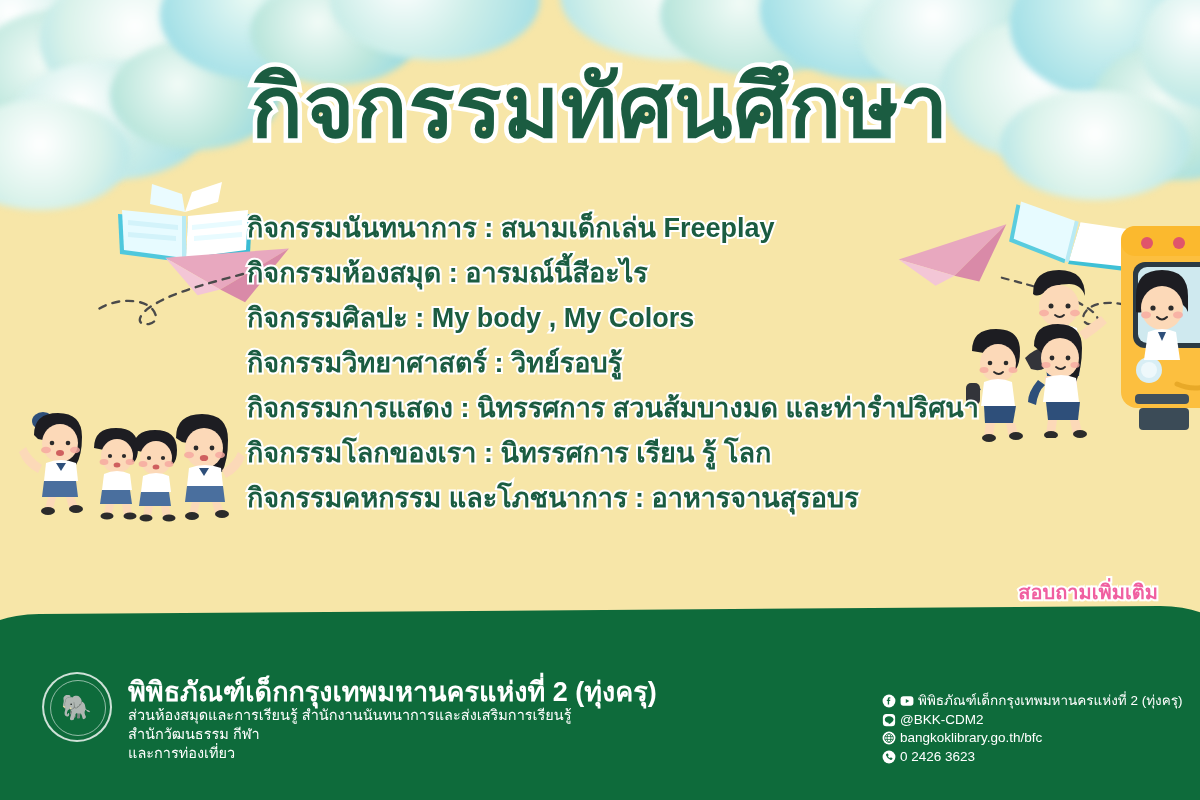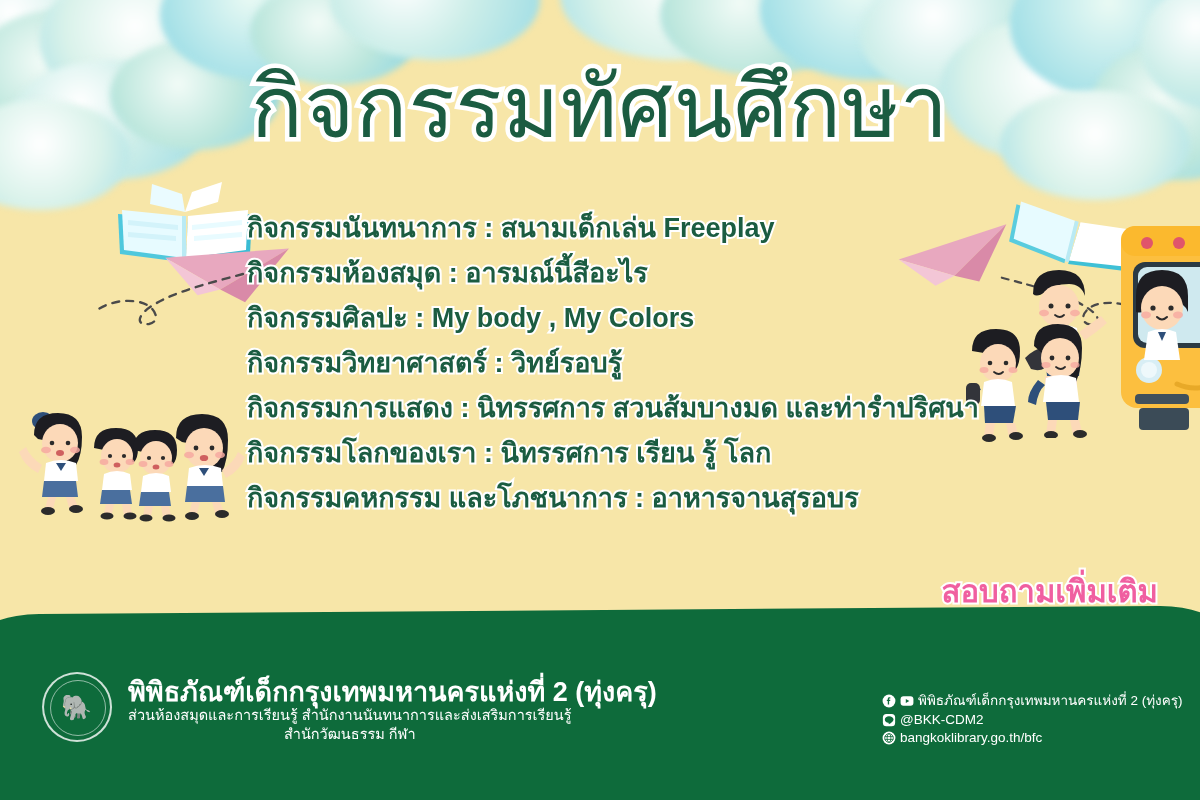--- a/index.html
+++ b/index.html
@@ -32,21 +32,21 @@
   .c-c { background: radial-gradient(circle at 50% 40%, #ffffff 0%, #d9f2ea 55%, #a7e0e6 100%); }
   .c-d { background: radial-gradient(circle at 45% 35%, #eafaf4 0%, #a9e2e8 60%, #79cfe2 100%); }
 
   
   .title {
     position: absolute;
     left: 0; top: 58px;
     width: 1200px;
     text-align: center;
     font-size: 86px;
-    font-weight: normal;
+    font-weight: bold;
     letter-spacing: 1px;
     color: #1b5c41;
     line-height: 1.15;
     -webkit-text-stroke: 9px #ffffff;
     paint-order: stroke fill;
     white-space: nowrap;
   }
 
   
   .list {
@@ -68,21 +68,21 @@
   
   .contact-block {
     position: absolute;
     right: 42px; top: 572px;
     text-align: right;
     color: #f05fa0;
     font-weight: bold;
     -webkit-text-stroke: 4px #ffffff;
     paint-order: stroke fill;
   }
-  .contact-ask { font-size: 31px; line-height: 40px; margin-left: 8px; }
+  .contact-ask { font-size: 20px; line-height: 40px; margin-left: 8px; }
   .contact-tel { font-size: 34px; line-height: 44px; letter-spacing: 1px; }
 
   
   .footer {
     position: absolute;
     left: -20px; bottom: -10px;
     width: 1240px; height: 200px;
     background: #0e6b3b;
     border-top-left-radius: 60px 24px;
     border-top-right-radius: 60px 24px;
@@ -120,21 +120,21 @@
     left: 128px; top: 50px;
     font-size: 27px; font-weight: bold;
     color: #ffffff; white-space: nowrap;
   }
   .org-sub {
     position: absolute;
     left: 128px; top: 86px;
     font-size: 14.5px; line-height: 19px;
     color: #ffffff;
   }
-  .org-sub div { white-space: nowrap; text-align: center; }
+  .org-sub div { white-space: nowrap; }
 
   .social {
     position: absolute;
     left: 882px; top: 692px;
     color: #ffffff;
   }
   .social-row {
     display: flex;
     align-items: center;
     height: 18.6px;
@@ -430,20 +430,21 @@
 
   <div class="footer">
     <div class="footer-inner">
       <div class="seal">
         <span class="seal-elephant">🐘</span>
       </div>
       <div class="org-title">พิพิธภัณฑ์เด็กกรุงเทพมหานครแห่งที่ 2 (ทุ่งครุ)</div>
       <div class="org-sub">
         <div>ส่วนห้องสมุดและการเรียนรู้  สำนักงานนันทนาการและส่งเสริมการเรียนรู้</div>
         <div>สำนักวัฒนธรรม กีฬา</div>
+        <div>และการท่องเที่ยว</div>
       </div>
     </div>
   </div>
 
   <div class="social">
 
     <div class="social-row">
       <span class="ic">
         <svg viewBox="0 0 24 24">
             <circle cx="12" cy="12" r="11" fill="#fff"></circle>
@@ -477,16 +478,25 @@
             <g fill="none" stroke="#0e6b3b" stroke-width="1.4">
               <circle cx="12" cy="12" r="7.4"></circle>
               <ellipse cx="12" cy="12" rx="3.3" ry="7.4"></ellipse>
               <path d="M4.8 9.6h14.4M4.8 14.4h14.4"></path>
             </g>
           </svg>
       </span>
       <span class="social-label">bangkoklibrary.go.th/bfc</span>
     </div>
 
+    <div class="social-row">
+      <span class="ic">
+        <svg viewBox="0 0 24 24">
+            <circle cx="12" cy="12" r="11" fill="#fff"></circle>
+            <path d="M8.6 6.2c.5-.4 1.2-.3 1.5.3l1 1.8c.3.5.2 1-.2 1.4l-.7.6c-.2.2-.2.4-.1.6a8 8 0 003 3c.2.1.5.1.6-.1l.6-.7c.4-.4.9-.5 1.4-.2l1.8 1c.6.3.7 1 .3 1.5l-.8 1c-.5.6-1.3.8-2 .6A12.4 12.4 0 016.9 9c-.2-.8 0-1.6.6-2.1z" fill="#0e6b3b"></path>
+          </svg>
+      </span>
+      <span class="social-label">0 2426 3623</span>
+    </div>
 
   </div>
 
 </div>
 
 </body></html>

